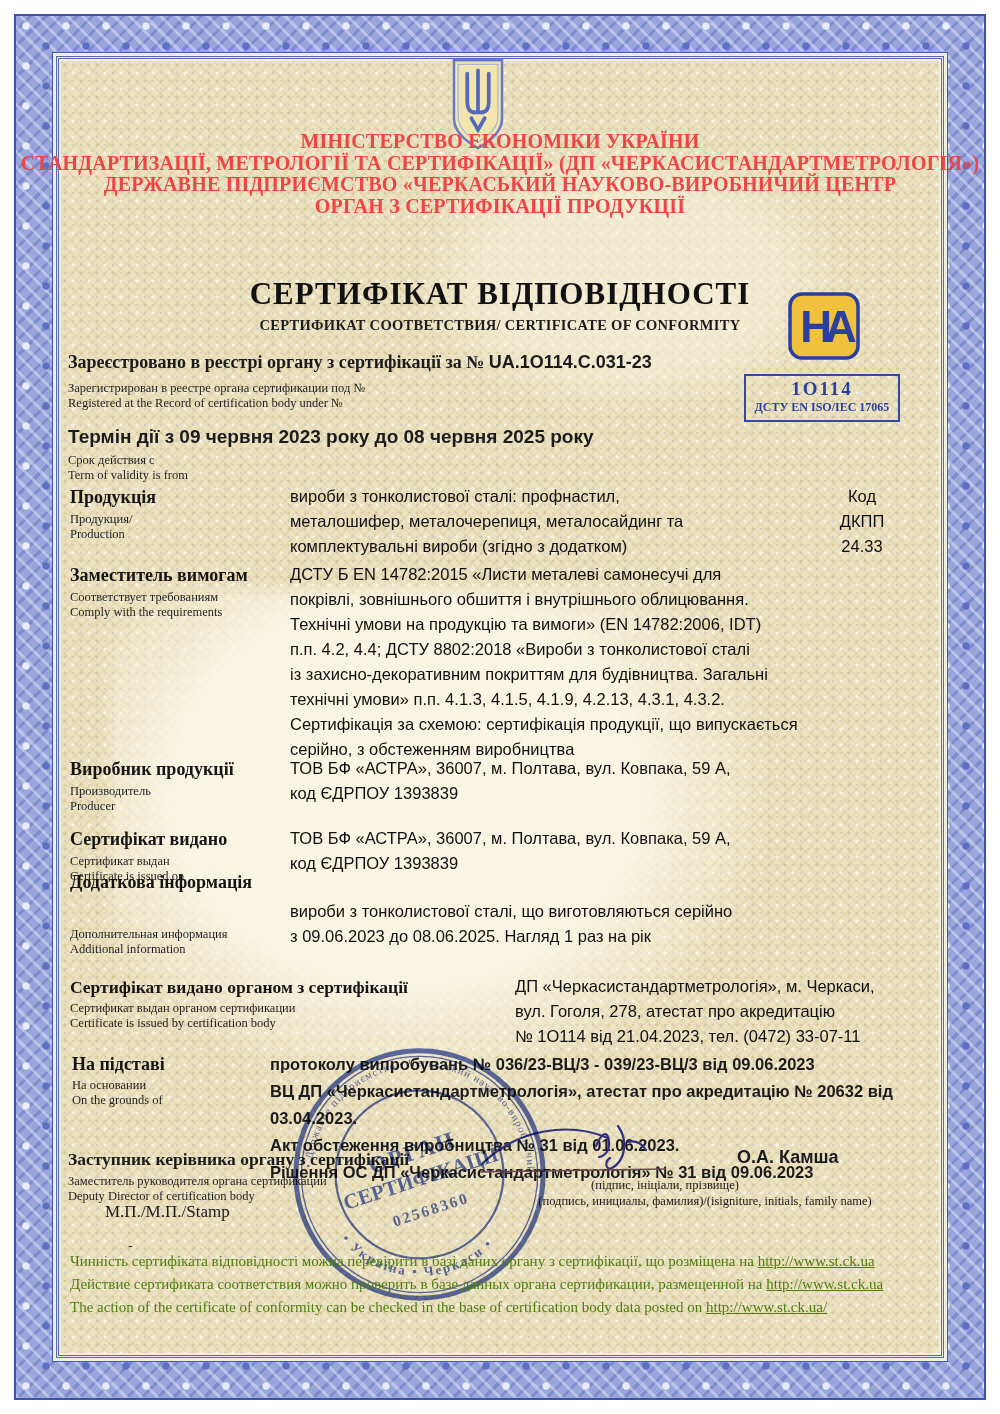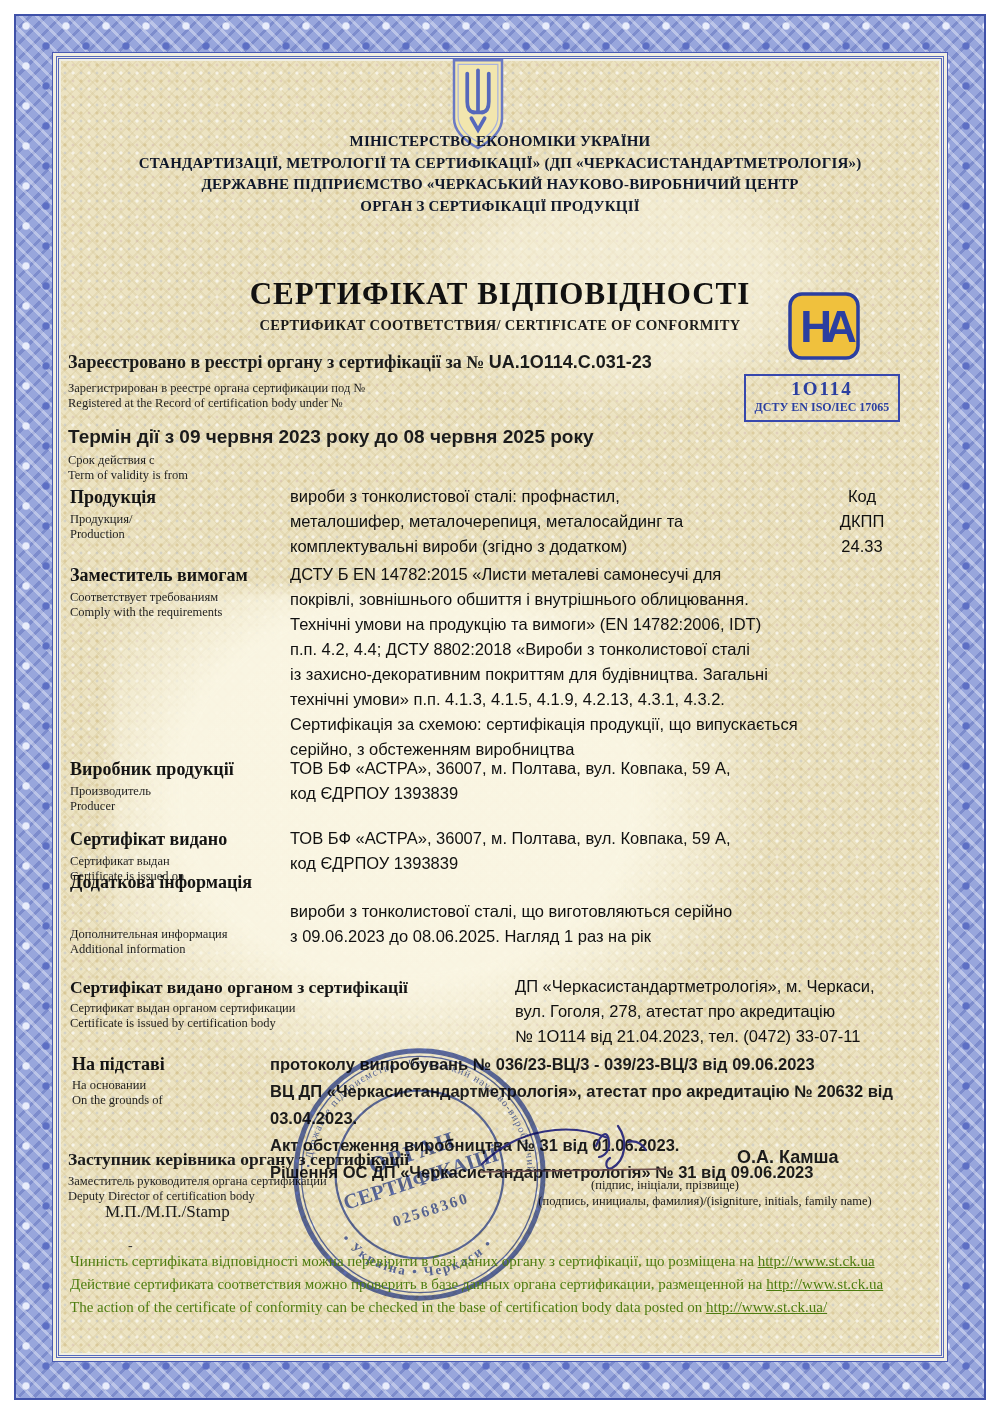--- a/index.html
+++ b/index.html
@@ -35,21 +35,21 @@
 
   
   .abs{position:absolute;}
   .centered{left:0;width:1000px;text-align:center;}
   .serifb{font-family:"Liberation Serif",serif;font-weight:bold;}
   .sub{font-family:"Liberation Serif",serif;font-size:12.5px;line-height:15.5px;color:#1f1f1f;}
   .lbl{font-family:"Liberation Serif",serif;font-weight:bold;font-size:18px;color:#141414;}
   .val{font-family:"Liberation Sans",sans-serif;font-weight:normal;font-size:16.5px;line-height:25px;
        color:#101010;white-space:pre-line;}
 
-  .ministry{top:131px;font-size:15px;line-height:21.6px;letter-spacing:.2px;color:#0f172a;}
+  .ministry{top:131px;font-size:20px;line-height:21.6px;letter-spacing:.2px;color:#ef4444;}
   .doc-title{top:276px;font-size:31px;letter-spacing:1px;color:#111;}
   .doc-subtitle{top:317px;font-size:14.5px;letter-spacing:.3px;}
   .reg-line{left:68px;top:352px;font-size:18px;}
   .reg-num{font-family:"Liberation Sans",sans-serif;font-weight:bold;}
   .logo-box{left:788px;top:292px;width:72px;height:68px;}
   .idbox{left:744px;top:374px;width:152px;height:44px;border:2px solid #3748ad;
          text-align:center;color:#2b3fa0;}
   .idbox .l1{font-size:19px;font-weight:bold;letter-spacing:2px;line-height:22px;margin-top:2px;}
   .idbox .l2{font-size:12px;font-weight:bold;line-height:15px;}
   .validity{left:68px;top:426px;font-family:"Liberation Sans",sans-serif;font-weight:bold;font-size:19px;}

